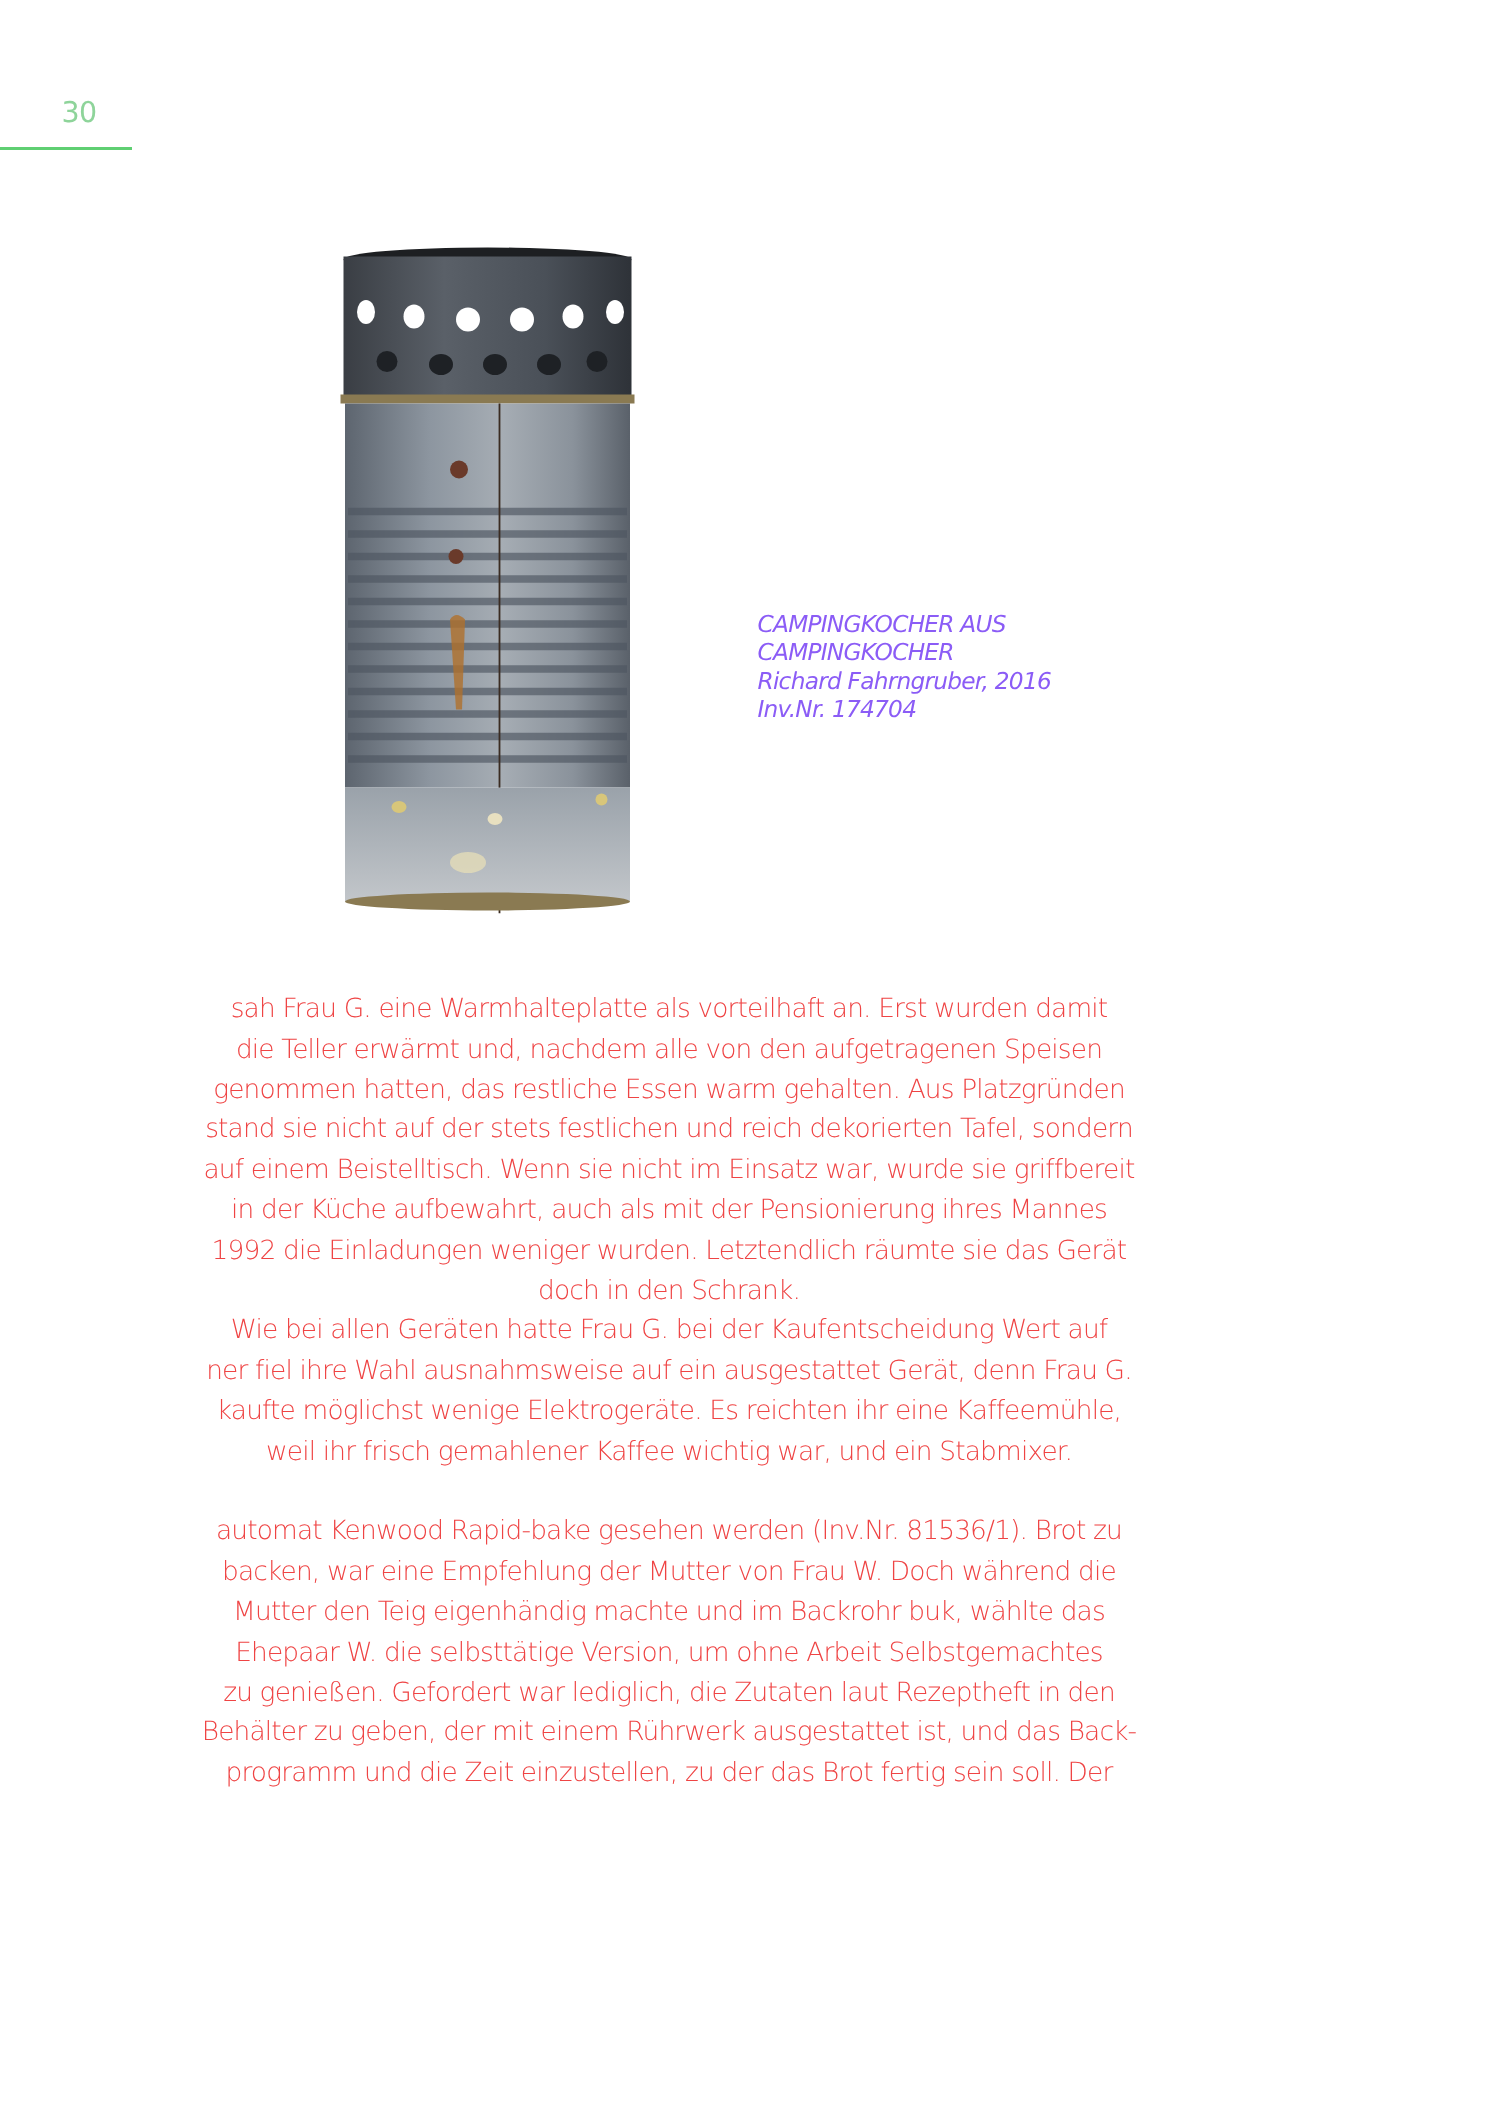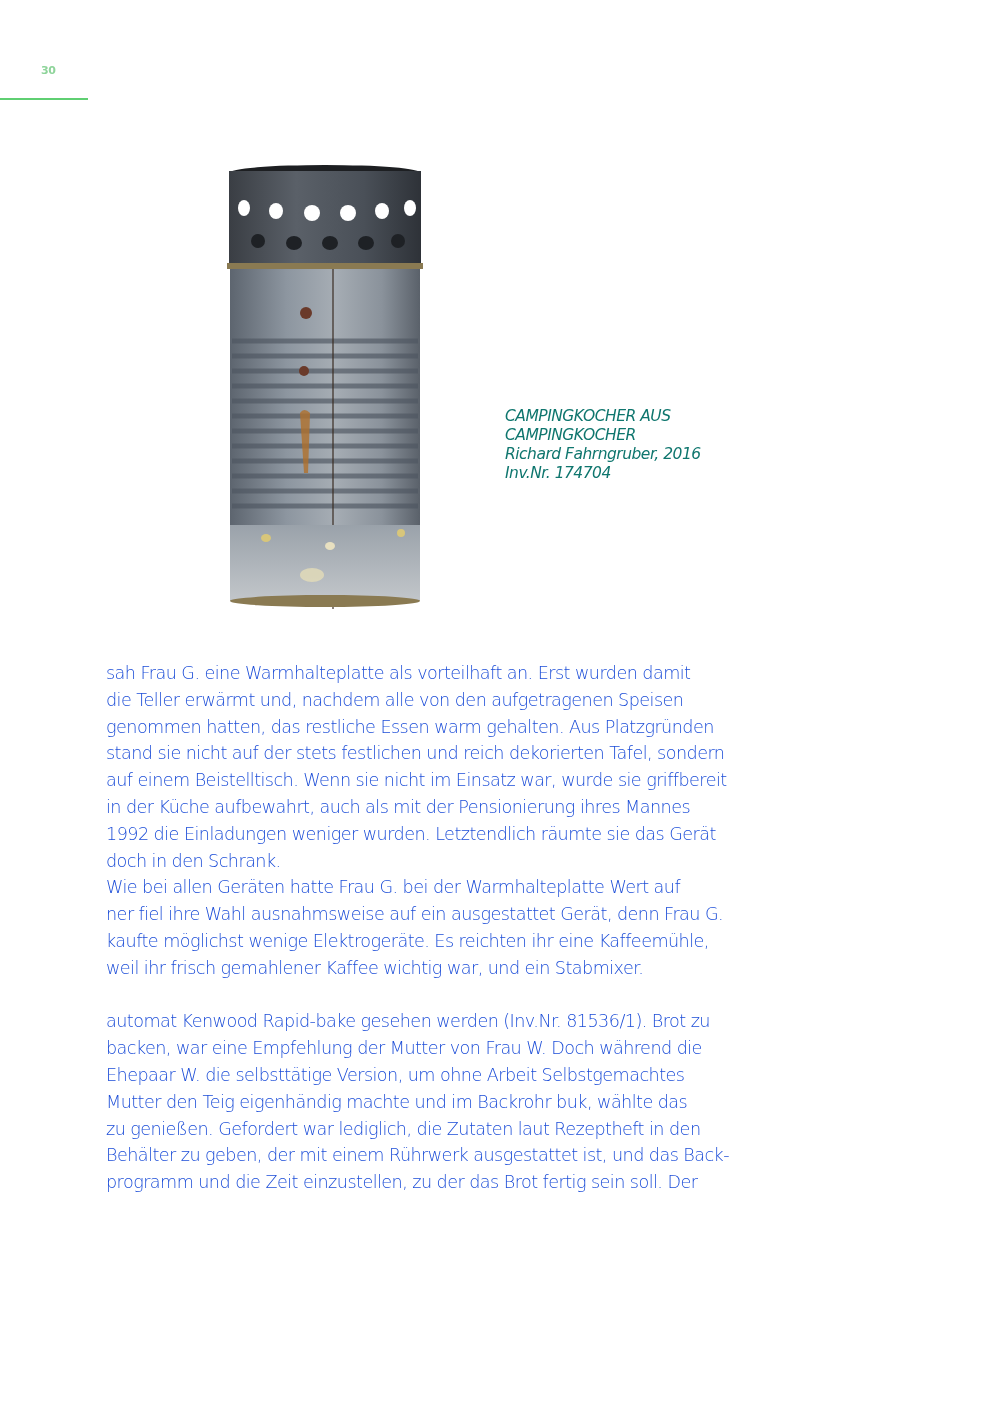--- a/index.html
+++ b/index.html
@@ -1,27 +1,27 @@
 <!DOCTYPE html>
 <html><head>
 <meta charset="utf-8">
 <style>
   html, body { margin:0; padding:0; background:#ffffff; }
   body { width:1000px; height:1411px; position:relative; overflow:hidden;
          font-family:"DejaVu Sans", sans-serif; color:#3a3a3a; }
-  .page-number { position:absolute; left:41px; top:64px; font-size:11px; color:#8ed49a;
-                 font-family:"DejaVu Sans", sans-serif; font-weight:700; letter-spacing:-0.5px; }
+  .page-number { position:absolute; left:41px; top:64px; font-size:19px; color:#8ed49a;
+                 font-family:"DejaVu Sans", sans-serif; font-weight:400; letter-spacing:-0.5px; }
   .page-rule { position:absolute; left:0; top:98px; width:88px; height:2px; background:#5fcf72; }
   .photo { position:absolute; left:226px; top:163px; width:198px; height:446px; }
   .caption { position:absolute; left:505px; top:407px; font-style:italic; font-size:15.5px;
-             line-height:19px; color:#0f766e; font-family:"DejaVu Sans", sans-serif; font-weight:300; letter-spacing:-0.5px; }
+             line-height:19px; color:#8b5cf6; font-family:"DejaVu Sans", sans-serif; font-weight:300; letter-spacing:-0.5px; }
   .caption div { white-space:nowrap; }
   .body-text { position:absolute; left:106px; top:660px; width:680px;
-               font-size:17.6px; line-height:26.8px; color:#1d4ed8;
-               font-family:"DejaVu Sans", sans-serif; letter-spacing:-0.55px; font-weight:300; }
+               font-size:17.6px; line-height:26.8px; color:#ef4444;
+               font-family:"DejaVu Sans", sans-serif; letter-spacing:-0.55px; font-weight:300;text-align:center; }
   .body-text .line { white-space:nowrap; height:26.8px; }
   .para-gap { height:26.8px; }
 </style>
 </head>
 <body>
 
 <div class="page-number">30</div>
 <div class="page-rule"></div>
 
 <svg class="photo" viewBox="0 0 198 446" xmlns="http://www.w3.org/2000/svg">
@@ -104,28 +104,28 @@
     <div class="line">sah Frau G. eine Warmhalteplatte als vorteilhaft an. Erst wurden damit</div>
     <div class="line">die Teller erwärmt und, nachdem alle von den aufgetragenen Speisen</div>
     <div class="line">genommen hatten, das restliche Essen warm gehalten. Aus Platzgründen</div>
     <div class="line">stand sie nicht auf der stets festlichen und reich dekorierten Tafel, sondern</div>
     <div class="line">auf einem Beistelltisch. Wenn sie nicht im Einsatz war, wurde sie griffbereit</div>
     <div class="line">in der Küche aufbewahrt, auch als mit der Pensionierung ihres Mannes</div>
     <div class="line">1992 die Einladungen weniger wurden. Letztendlich räumte sie das Gerät</div>
     <div class="line">doch in den Schrank.</div>
   </div>
   <div>
-    <div class="line">Wie bei allen Geräten hatte Frau G. bei der Warmhalteplatte Wert auf</div>
+    <div class="line">Wie bei allen Geräten hatte Frau G. bei der Kaufentscheidung Wert auf</div>
     <div class="line">ner fiel ihre Wahl ausnahmsweise auf ein ausgestattet Gerät, denn Frau G.</div>
     <div class="line">kaufte möglichst wenige Elektrogeräte. Es reichten ihr eine Kaffeemühle,</div>
     <div class="line">weil ihr frisch gemahlener Kaffee wichtig war, und ein Stabmixer.</div>
   </div>
   <div class="para-gap"></div>
   <div>
     <div class="line">automat Kenwood Rapid-bake gesehen werden (Inv.Nr. 81536/1). Brot zu</div>
     <div class="line">backen, war eine Empfehlung der Mutter von Frau W. Doch während die</div>
+    <div class="line">Mutter den Teig eigenhändig machte und im Backrohr buk, wählte das</div>
     <div class="line">Ehepaar W. die selbsttätige Version, um ohne Arbeit Selbstgemachtes</div>
-    <div class="line">Mutter den Teig eigenhändig machte und im Backrohr buk, wählte das</div>
     <div class="line">zu genießen. Gefordert war lediglich, die Zutaten laut Rezeptheft in den</div>
     <div class="line">Behälter zu geben, der mit einem Rührwerk ausgestattet ist, und das Back-</div>
     <div class="line">programm und die Zeit einzustellen, zu der das Brot fertig sein soll. Der</div>
   </div>
 </div>
 
 </body></html>

